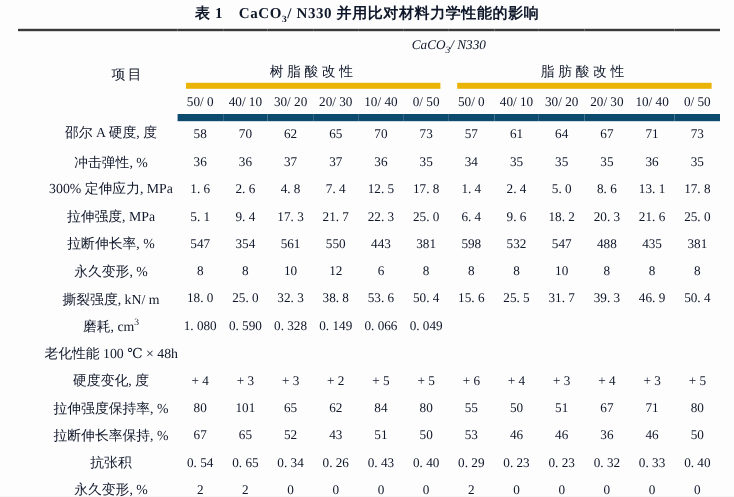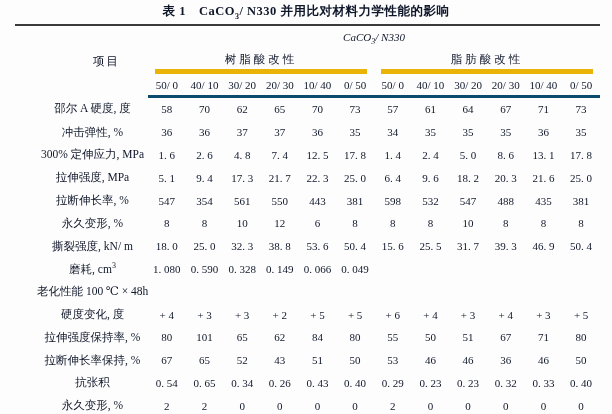--- a/index.html
+++ b/index.html
@@ -25,21 +25,21 @@
     text-align:right;padding-right:28px;font-size:11.5px;letter-spacing:2px;
   }
   th.spanner{height:26px;text-align:center;font-size:11px;font-style:italic;}
   th.spanner sub{font-size:8px;}
   th.group{height:20px;vertical-align:bottom;}
   th.group .group-line{
     border-bottom:5px solid #eab308;margin:0 7px;padding-bottom:2px;
     text-align:center;font-size:11.5px;letter-spacing:3px;white-space:nowrap;
   }
   tr.ratio-row th{
-    height:21px;text-align:center;border-bottom:3px solid #0c4a6e;
+    height:21px;text-align:center;border-bottom:6px solid #0c4a6e;
     font-size:11px;white-space:nowrap;
   }
   tbody th.rowlabel{
     height:22.8px;text-align:center;padding-left:22px;font-size:11.5px;
     white-space:nowrap;overflow:visible;
   }
   tbody th.rowlabel sup{font-size:8px;}
   tbody td{height:22.8px;text-align:center;white-space:nowrap;font-size:11px;}
 </style>
 </head>

